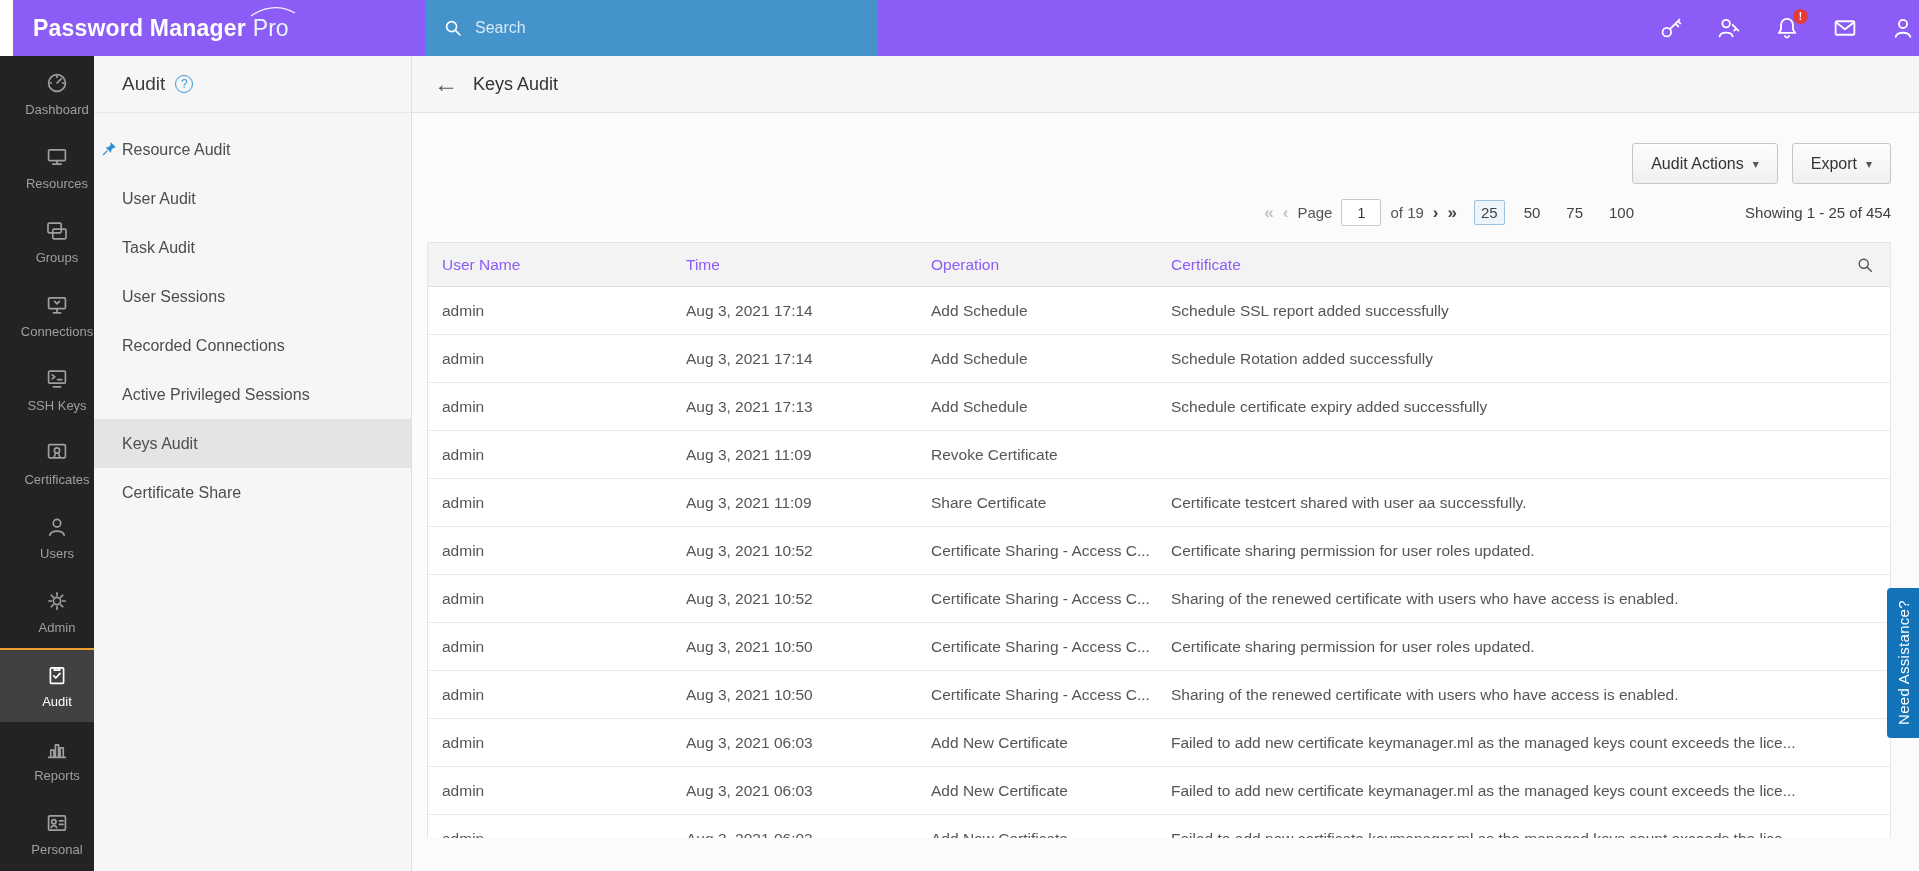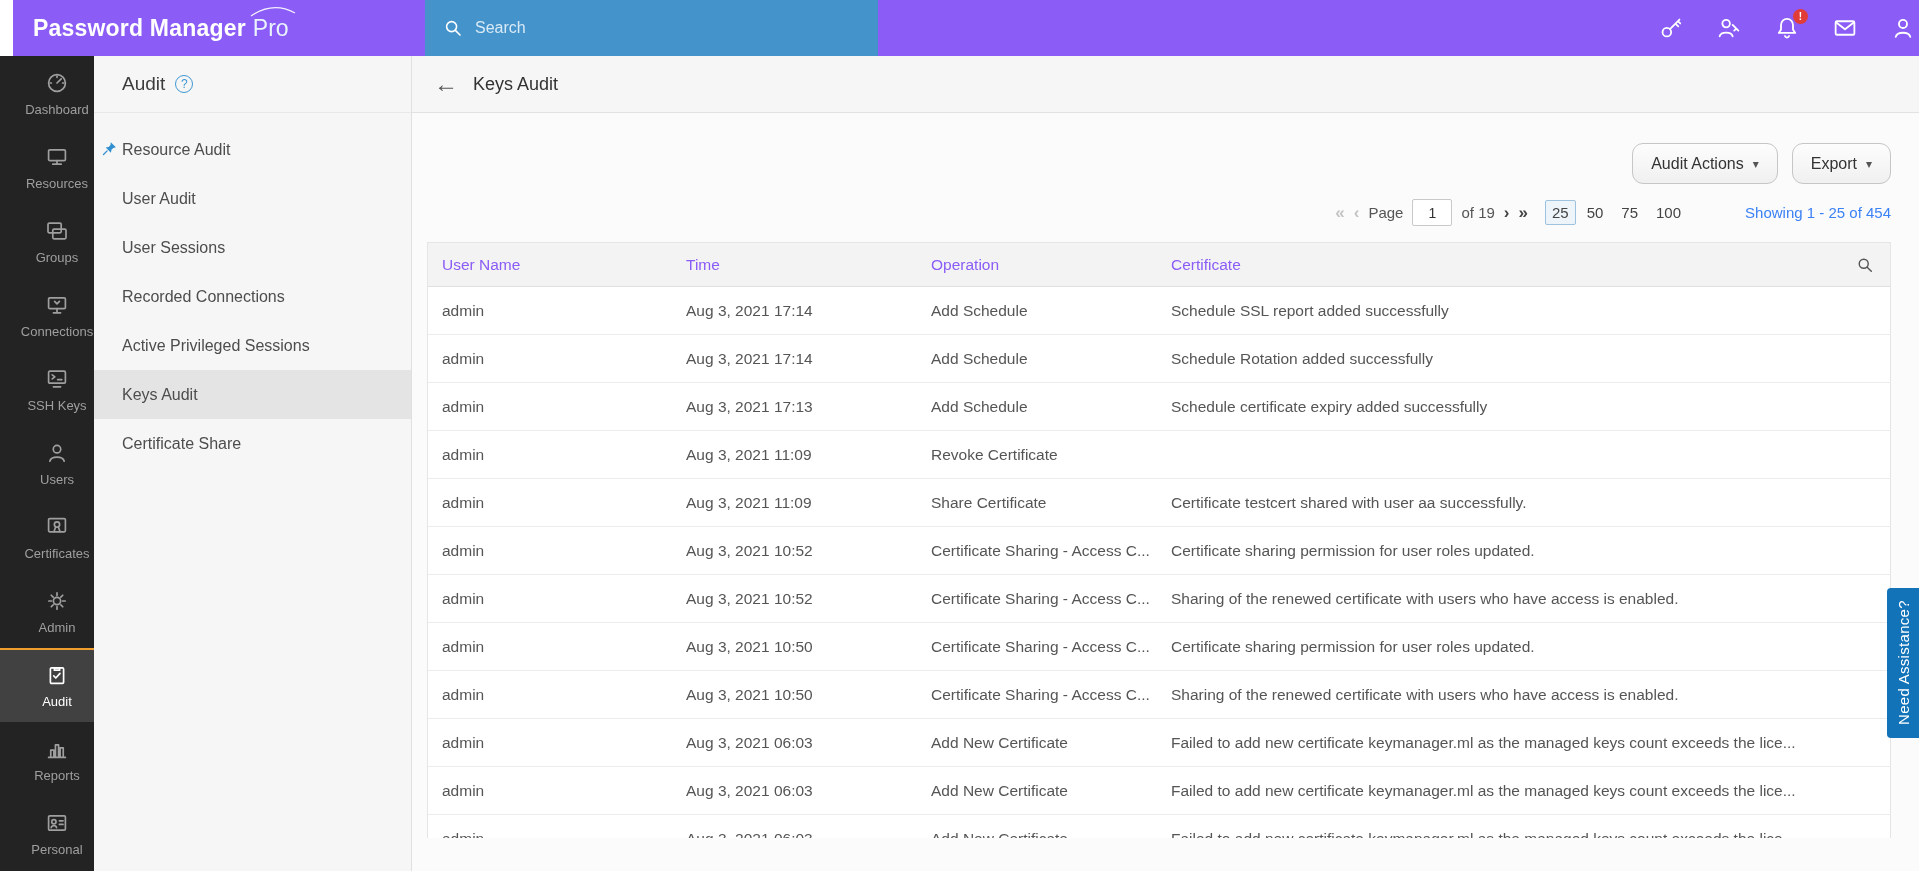--- a/index.html
+++ b/index.html
@@ -52,34 +52,34 @@
 
   
   .main{position:absolute;top:56px;left:412px;width:1507px;height:815px;background:#fbfbfb}
   .main-header{height:57px;background:#f6f6f6;border-bottom:1px solid #e2e2e2;
     display:flex;align-items:center;gap:15px;padding-left:22px}
   .back-arrow{font-size:24px;color:#555;cursor:pointer;line-height:1}
   .page-title{font-size:18px;font-weight:normal;color:#333}
 
   .toolbar{display:flex;justify-content:flex-end;gap:14px;padding:30px 28px 0 0}
   .btn{height:41px;padding:0 18px;background:linear-gradient(#fdfdfd,#f0f0f0);
-    border:1px solid #c6c6c6;border-radius:11px;font-size:16px;color:#333;
+    border:1px solid #c6c6c6;border-radius:3px;font-size:16px;color:#333;
     display:flex;align-items:center;gap:9px;cursor:pointer;font-family:inherit}
   .caret{font-size:12px;color:#555}
 
   .pagination{display:flex;align-items:center;justify-content:flex-end;gap:9px;
     padding:15px 28px 10px 0;font-size:15px;color:#555}
   .pg-arrow{font-size:17px;font-weight:bold;color:#444;cursor:pointer;line-height:1}
   .pg-arrow.disabled{color:#c3c3c3}
   .page-input{width:40px;height:27px;border:1px solid #c9c9c9;border-radius:2px;text-align:center;
     font-size:14px;color:#333;font-family:inherit;background:#fff}
-  .sizes{display:flex;align-items:center;gap:4px;margin-left:8px}
+  .sizes{display:flex;align-items:center;gap:12px;margin-left:8px}
   .size-opt{padding:3px 6px;color:#444;cursor:pointer;border:1px solid transparent}
   .size-opt.selected{border:1px solid #9cc2e0;background:#edf5fb;border-radius:2px}
-  .showing{margin-left:48px;color:#3b82f6}
+  .showing{margin-left:95px;color:#404040}
 
   .table-wrap{margin:6px 28px 0 15px;height:596px;overflow:hidden;background:#fff;
     border:1px solid #e5e5e5;border-bottom:none}
   .thead{display:flex;align-items:center;height:44px;background:#f3f3f3;
     border-bottom:1px solid #dfdfdf;font-size:15.5px;color:#8b5cf6}
   .th{padding-left:14px}
   .col-user{width:244px}
   .col-time{width:245px}
   .col-op{width:240px}
   .col-desc{flex:1;min-width:0}
@@ -208,36 +208,36 @@
           <rect x="3" y="3.5" width="14" height="10" rx="1"></rect>
           <path d="M6 6.5l2.2 1.7L6 9.9M10.5 10.5h3.5M7 16.5h6"></path>
         </svg>
       </span>
       <span class="nav-label">SSH Keys</span>
     </div>
 
     <div class="nav-item">
       <span class="nav-icon">
         <svg viewBox="0 0 20 20" fill="none" stroke="currentColor" stroke-width="1.4" stroke-linecap="round" stroke-linejoin="round">
-          <circle cx="10" cy="6.8" r="3.1"></circle>
-          <path d="M4 16.8c1.2-4.4 10.8-4.4 12 0"></path>
-        </svg>
-      </span>
-      <span class="nav-label">Users</span>
-    </div>
-
-    <div class="nav-item">
-      <span class="nav-icon">
-        <svg viewBox="0 0 20 20" fill="none" stroke="currentColor" stroke-width="1.4" stroke-linecap="round" stroke-linejoin="round">
           <rect x="3" y="3" width="14" height="11" rx="1"></rect>
           <circle cx="10" cy="8" r="2.2"></circle>
           <path d="M8.8 10.2l-1.3 3.6M11.2 10.2l1.3 3.6"></path>
         </svg>
       </span>
       <span class="nav-label">Certificates</span>
+    </div>
+
+    <div class="nav-item">
+      <span class="nav-icon">
+        <svg viewBox="0 0 20 20" fill="none" stroke="currentColor" stroke-width="1.4" stroke-linecap="round" stroke-linejoin="round">
+          <circle cx="10" cy="6.8" r="3.1"></circle>
+          <path d="M4 16.8c1.2-4.4 10.8-4.4 12 0"></path>
+        </svg>
+      </span>
+      <span class="nav-label">Users</span>
     </div>
 
     <div class="nav-item">
       <span class="nav-icon">
         <svg viewBox="0 0 20 20" fill="none" stroke="currentColor" stroke-width="1.4" stroke-linecap="round" stroke-linejoin="round">
           <circle cx="10" cy="10" r="3"></circle>
           <path d="M10 3.2v2.2M10 14.6v2.2M3.2 10h2.2M14.6 10h2.2M5.2 5.2l1.6 1.6M13.2 13.2l1.6 1.6M14.8 5.2l-1.6 1.6M6.8 13.2l-1.6 1.6"></path>
         </svg>
       </span>
       <span class="nav-label">Admin</span>
@@ -289,20 +289,24 @@
           </svg>
         </span>
         <span>Resource Audit</span>
       </div>
 
       <div class="audit-item">
         
         <span>User Audit</span>
       </div>
 
+      <div class="audit-item">
+        
+        <span>Task Audit</span>
+      </div>
 
       <div class="audit-item">
         
         <span>User Sessions</span>
       </div>
 
       <div class="audit-item">
         
         <span>Recorded Connections</span>
       </div>

